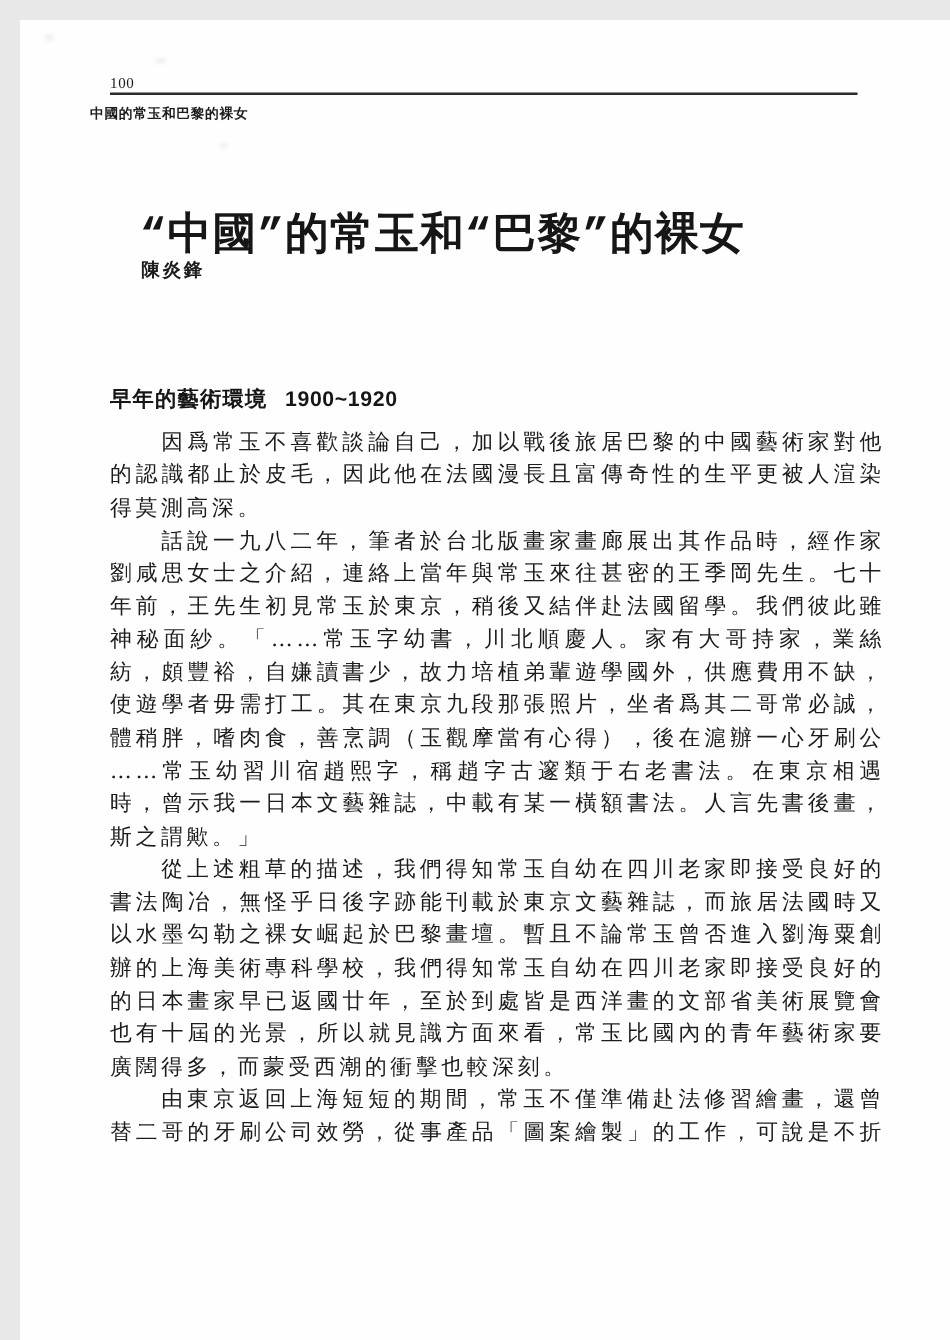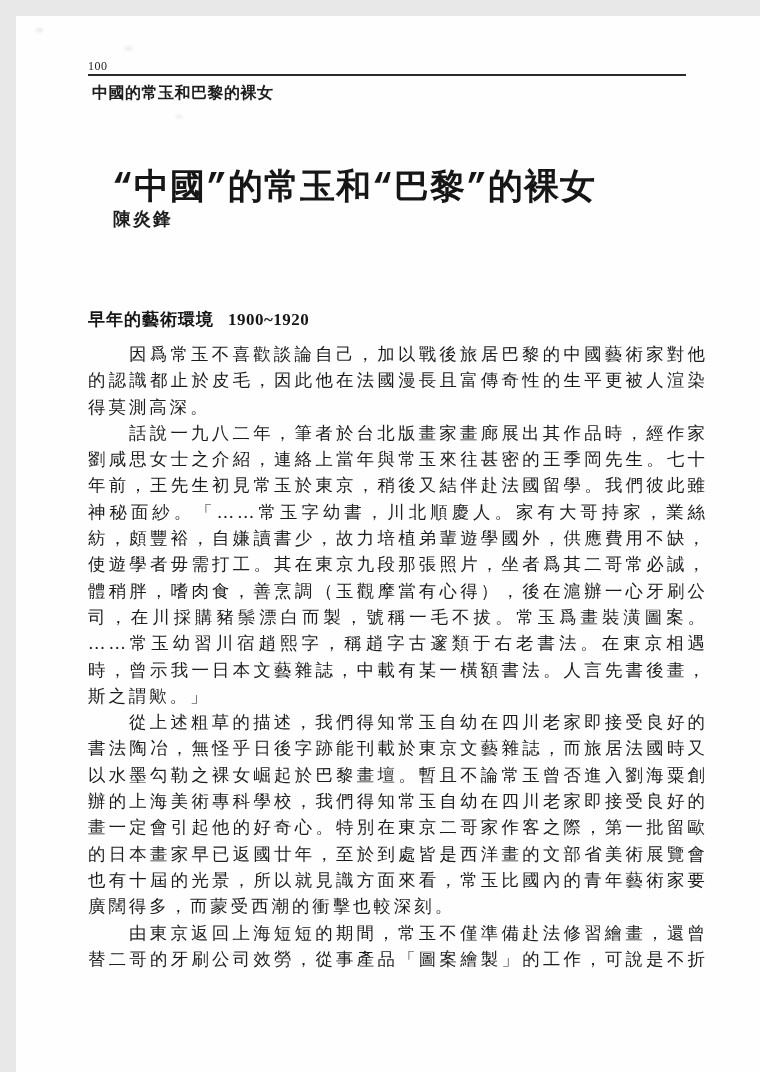--- a/index.html
+++ b/index.html
@@ -11,41 +11,41 @@
   .page-number {
     position:absolute; left:72px; top:43px;
     font-size:12px; letter-spacing:0.5px;
     font-family:"Liberation Serif",serif;
   }
   .header-rule {
     position:absolute; left:72px; top:58px; width:598px; height:2px;
     background:#2b2b2b;
   }
   .running-header {
-    position:absolute; left:76px; top:67px;
-    font-size:16px; font-weight:bold; letter-spacing:0.5px;
+    position:absolute; left:56px; top:67px;
+    font-size:11px; font-weight:bold; letter-spacing:0.5px;
     font-family:"DejaVu Sans","Liberation Sans",sans-serif;
   }
   .article-title {
     position:absolute; left:96px; top:130px;
     font-size:35px; font-weight:bold; letter-spacing:1px; line-height:40px;
     font-family:Liberation Mono, monospace; color:#161616;
   }
   .author-name {
     position:absolute; left:97px; top:191px;
-    font-size:18px; font-weight:bold; letter-spacing:2px;
+    font-size:15px; font-weight:bold; letter-spacing:2px;
     font-family:"DejaVu Sans","Liberation Sans",sans-serif;
   }
   .section-heading {
     position:absolute; left:72px; top:292px;
     font-size:17px; font-weight:bold; letter-spacing:1px; color:#161616;
   }
   .section-heading .period {
     margin-left:14px; letter-spacing:0.5px;
-    font-family:Liberation Serif, serif;
+    font-family:Liberation Sans, sans-serif;
   }
   .body-text { position:absolute; left:72px; top:325px; width:620px; }
   .line {
     height:26.3px; line-height:26.3px;
     font-size:17.4px; letter-spacing:3px; color:#1c1c1c;
     text-align:justify; text-align-last:justify;
     overflow:hidden; white-space:nowrap;
   }
   .line.indent { text-indent:41px; }
   .line.last { text-align-last:left; }
@@ -84,29 +84,27 @@
       <div class="line indent">因爲常玉不喜歡談論自己，加以戰後旅居巴黎的中國藝術家對他</div>
       <div class="line">的認識都止於皮毛，因此他在法國漫長且富傳奇性的生平更被人渲染</div>
       <div class="line last">得莫測高深。</div>
       <div class="line indent">話說一九八二年，筆者於台北版畫家畫廊展出其作品時，經作家</div>
       <div class="line">劉咸思女士之介紹，連絡上當年與常玉來往甚密的王季岡先生。七十</div>
       <div class="line">年前，王先生初見常玉於東京，稍後又結伴赴法國留學。我們彼此雖</div>
       <div class="line">神秘面紗。「……常玉字幼書，川北順慶人。家有大哥持家，業絲</div>
       <div class="line">紡，頗豐裕，自嫌讀書少，故力培植弟輩遊學國外，供應費用不缺，</div>
       <div class="line">使遊學者毋需打工。其在東京九段那張照片，坐者爲其二哥常必誠，</div>
       <div class="line">體稍胖，嗜肉食，善烹調（玉觀摩當有心得），後在滬辦一心牙刷公</div>
-      <div class="line">司，在川採購豬鬃漂白而製，號稱一毛不拔。常玉爲畫裝潢圖案。</div>
       <div class="line">……常玉幼習川宿趙熙字，稱趙字古邃類于右老書法。在東京相遇</div>
       <div class="line">時，曾示我一日本文藝雜誌，中載有某一橫額書法。人言先書後畫，</div>
       <div class="line last">斯之謂歟。」</div>
       <div class="line indent">從上述粗草的描述，我們得知常玉自幼在四川老家即接受良好的</div>
       <div class="line">書法陶冶，無怪乎日後字跡能刊載於東京文藝雜誌，而旅居法國時又</div>
       <div class="line">以水墨勾勒之裸女崛起於巴黎畫壇。暫且不論常玉曾否進入劉海粟創</div>
       <div class="line">辦的上海美術專科學校，我們得知常玉自幼在四川老家即接受良好的</div>
-      <div class="line">畫一定會引起他的好奇心。特別在東京二哥家作客之際，第一批留歐</div>
       <div class="line">的日本畫家早已返國廿年，至於到處皆是西洋畫的文部省美術展覽會</div>
       <div class="line">也有十屆的光景，所以就見識方面來看，常玉比國內的青年藝術家要</div>
       <div class="line last">廣闊得多，而蒙受西潮的衝擊也較深刻。</div>
       <div class="line indent">由東京返回上海短短的期間，常玉不僅準備赴法修習繪畫，還曾</div>
       <div class="line">替二哥的牙刷公司效勞，從事產品「圖案繪製」的工作，可說是不折</div>
     </div>
 
 </div>
 
 </body></html>

